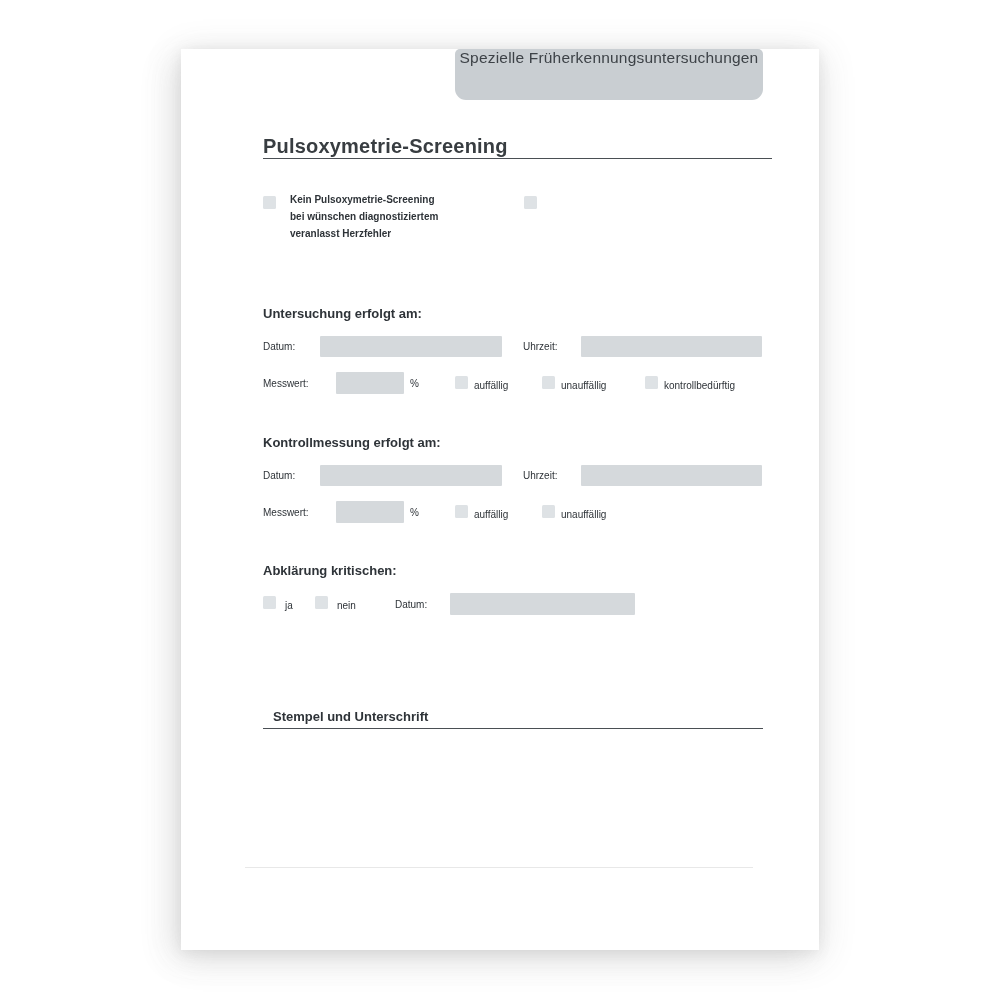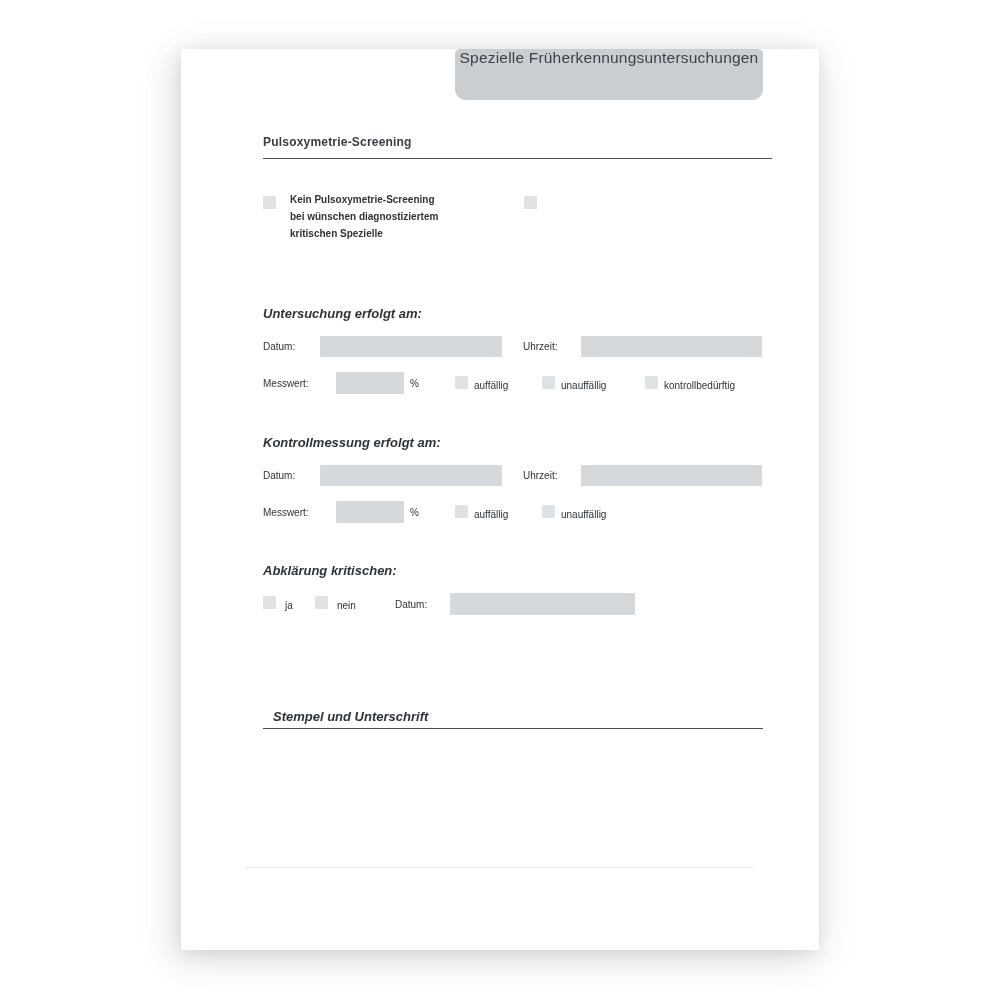--- a/index.html
+++ b/index.html
@@ -41,21 +41,21 @@
     font-size: 15.5px;
     color: #3d4247;
     letter-spacing: 0.2px;
     white-space: nowrap;
   }
   .page-title {
     position: absolute;
     left: 82px;
     top: 86px;
     margin: 0;
-    font-size: 12px;
+    font-size: 20px;
     font-weight: bold;
     color: #383d41;
     letter-spacing: 0.2px;
   }
   .h-rule {
     position: absolute;
     height: 0;
     border-top: 1.6px solid #4a4f54;
   }
   .title-rule { left: 82px; top: 109px; width: 509px; }
@@ -94,41 +94,40 @@
     line-height: 14px;
   }
   .bold { font-weight: bold; }
   .multi { line-height: 17px; }
   .sec-heading {
     position: absolute;
     font-size: 13px;
     font-weight: bold;
     color: #2e3338;
     white-space: nowrap;
-    font-style: italic;
   }
 </style>
 </head>
 <body>
 
 <div class="canvas">
   <div class="sheet">
 
     <div class="tab">
       <span class="tab-label">Spezielle Früherkennungsuntersuchungen</span>
     </div>
 
     <h1 class="page-title">Pulsoxymetrie-Screening</h1>
     <div class="h-rule title-rule"></div>
 
     <div class="cb" style="left:82px; top:147px;"></div>
     <div class="lbl bold multi" style="left:109px; top:142px;">
       <span>Kein Pulsoxymetrie-Screening</span><br>
       <span>bei wünschen diagnostiziertem</span><br>
-      <span>kritischen Spezielle</span>
+      <span>veranlasst Herzfehler</span>
     </div>
 
     <div class="cb" style="left:343px; top:147px;"></div>
 
     <div class="sec-heading" style="left:82px; top:257px;">Untersuchung erfolgt am:</div>
 
     <div class="lbl" style="left:82px; top:291px;">Datum:</div>
     <div class="field" style="left:139px; top:287px; width:182px; height:21px;"></div>
     <div class="lbl" style="left:342px; top:291px;">Uhrzeit:</div>
     <div class="field" style="left:400px; top:287px; width:181px; height:21px;"></div>

